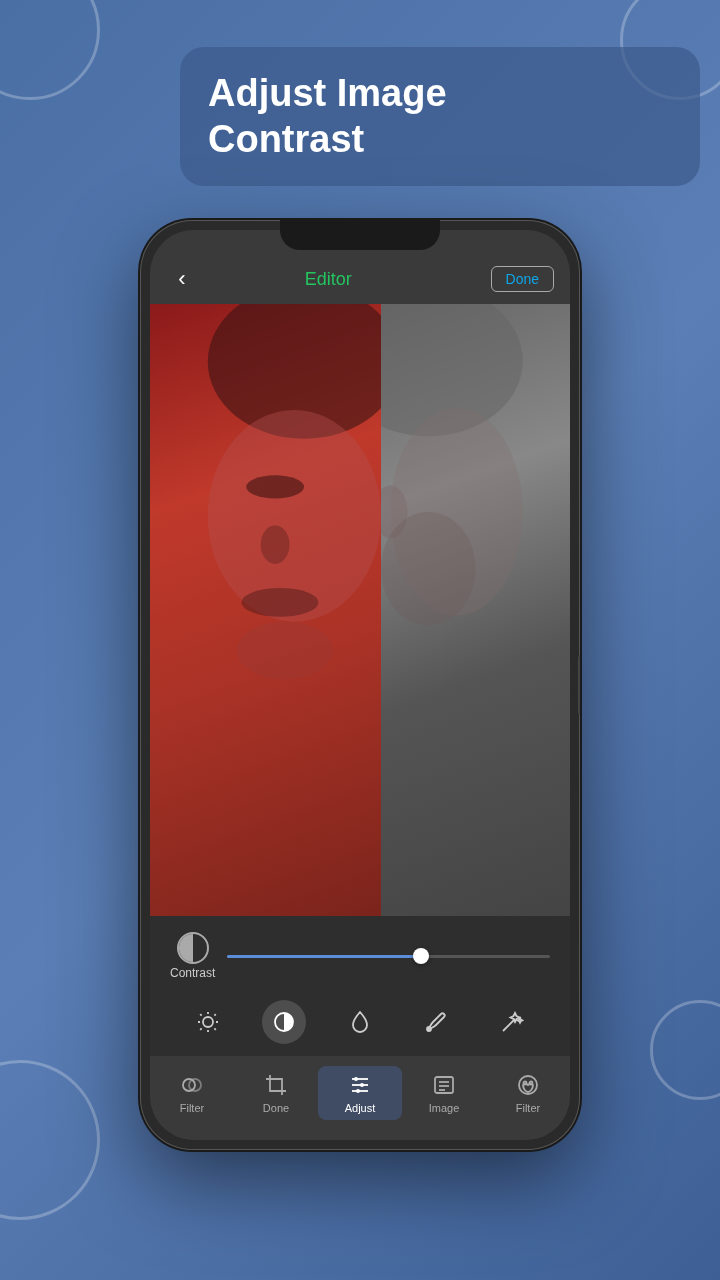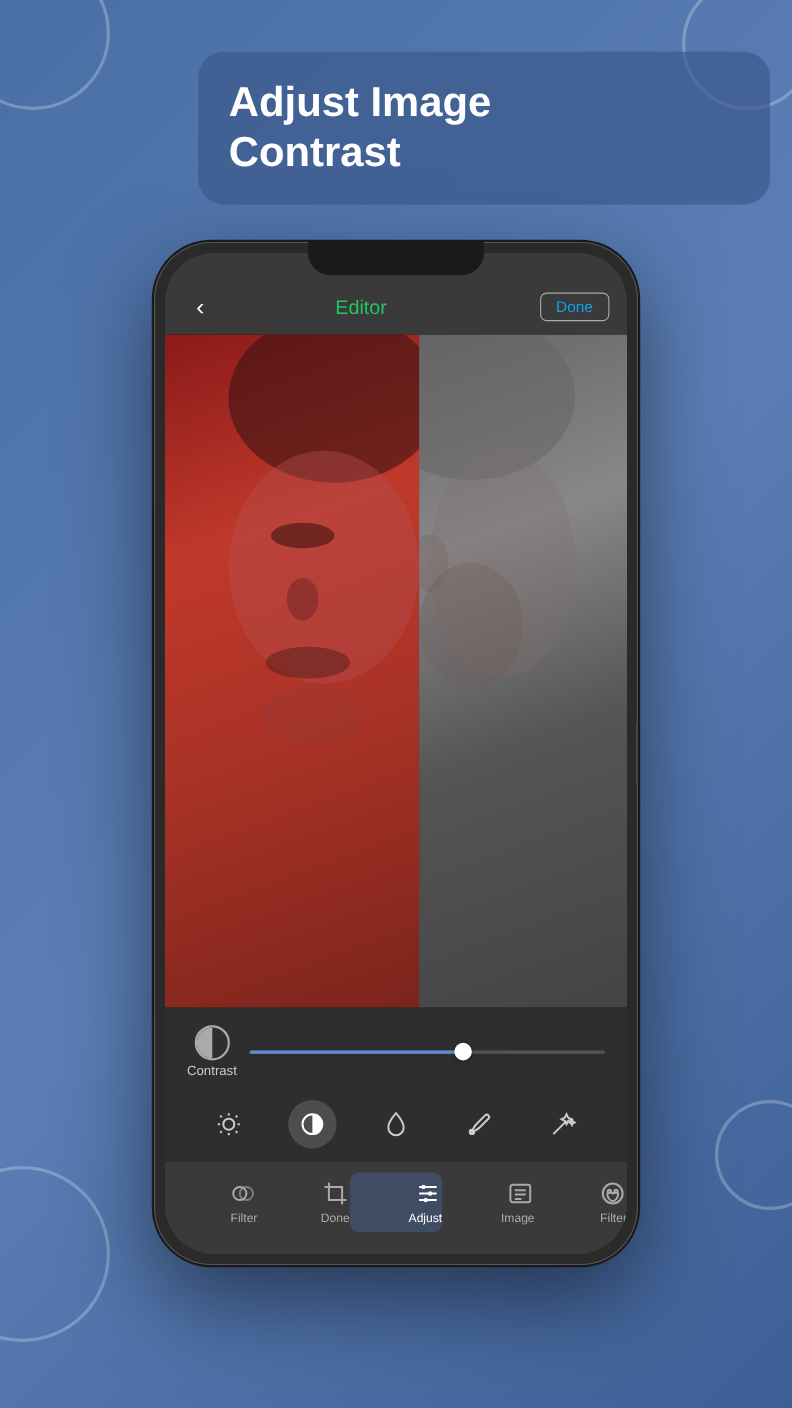--- a/index.html
+++ b/index.html
@@ -273,21 +273,21 @@
       display: flex;
       background: #3a3a3a;
       padding: 10px 0 20px;
       flex-shrink: 0;
     }
 
     .nav-item {
       flex: 1;
       display: flex;
       flex-direction: column;
-      align-items: flex-end;
+      align-items: center;
       gap: 4px;
       cursor: pointer;
       padding: 6px 0;
     }
 
     .nav-item.active {
       background: rgba(80, 120, 200, 0.3);
       border-radius: 8px;
     }
 

